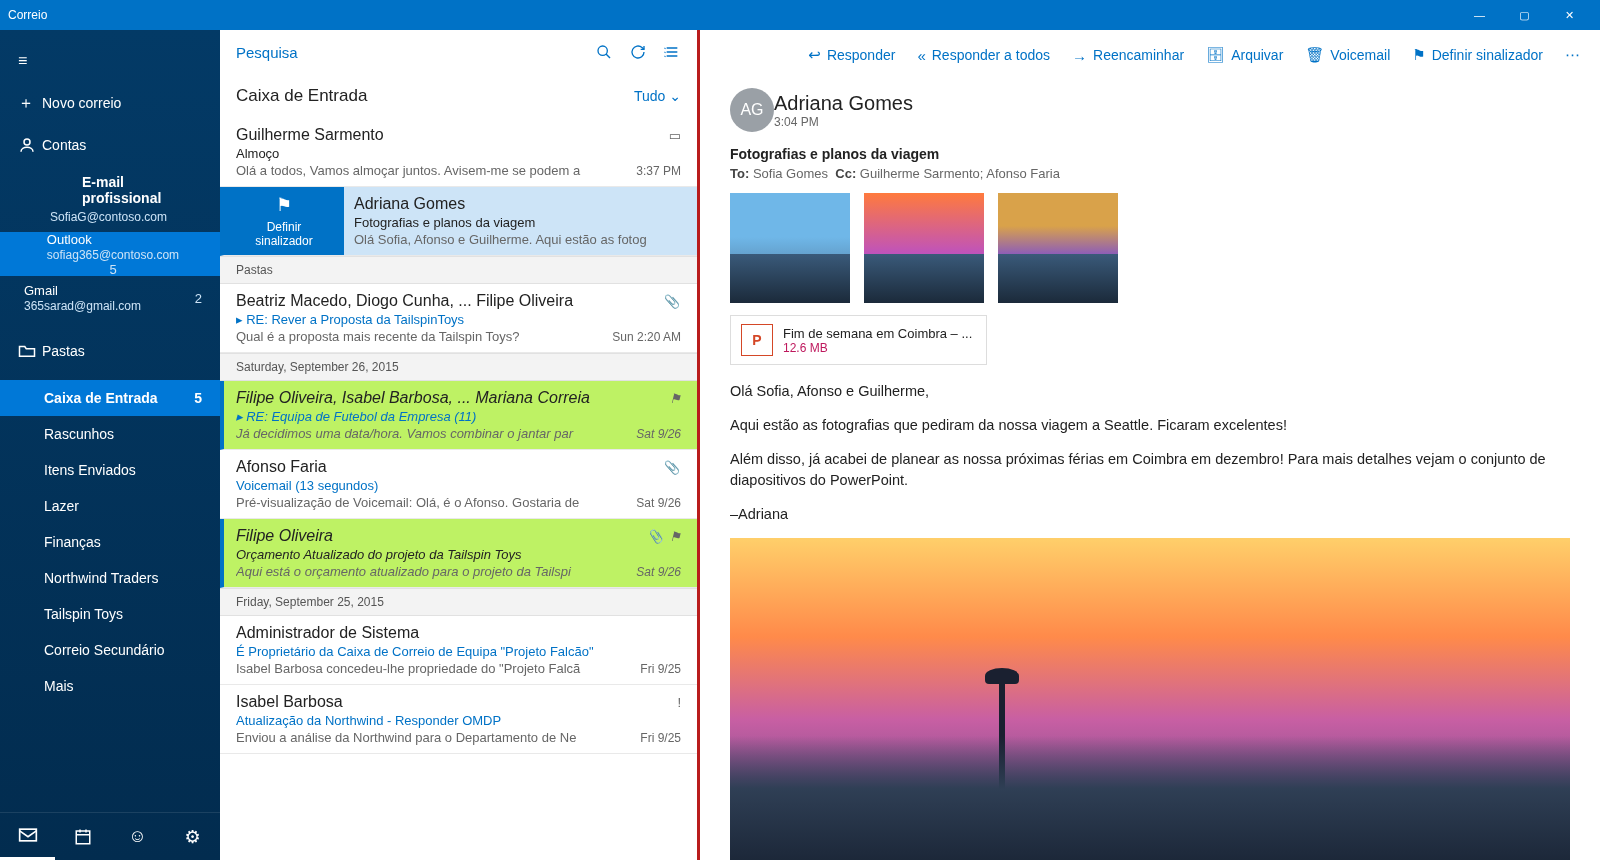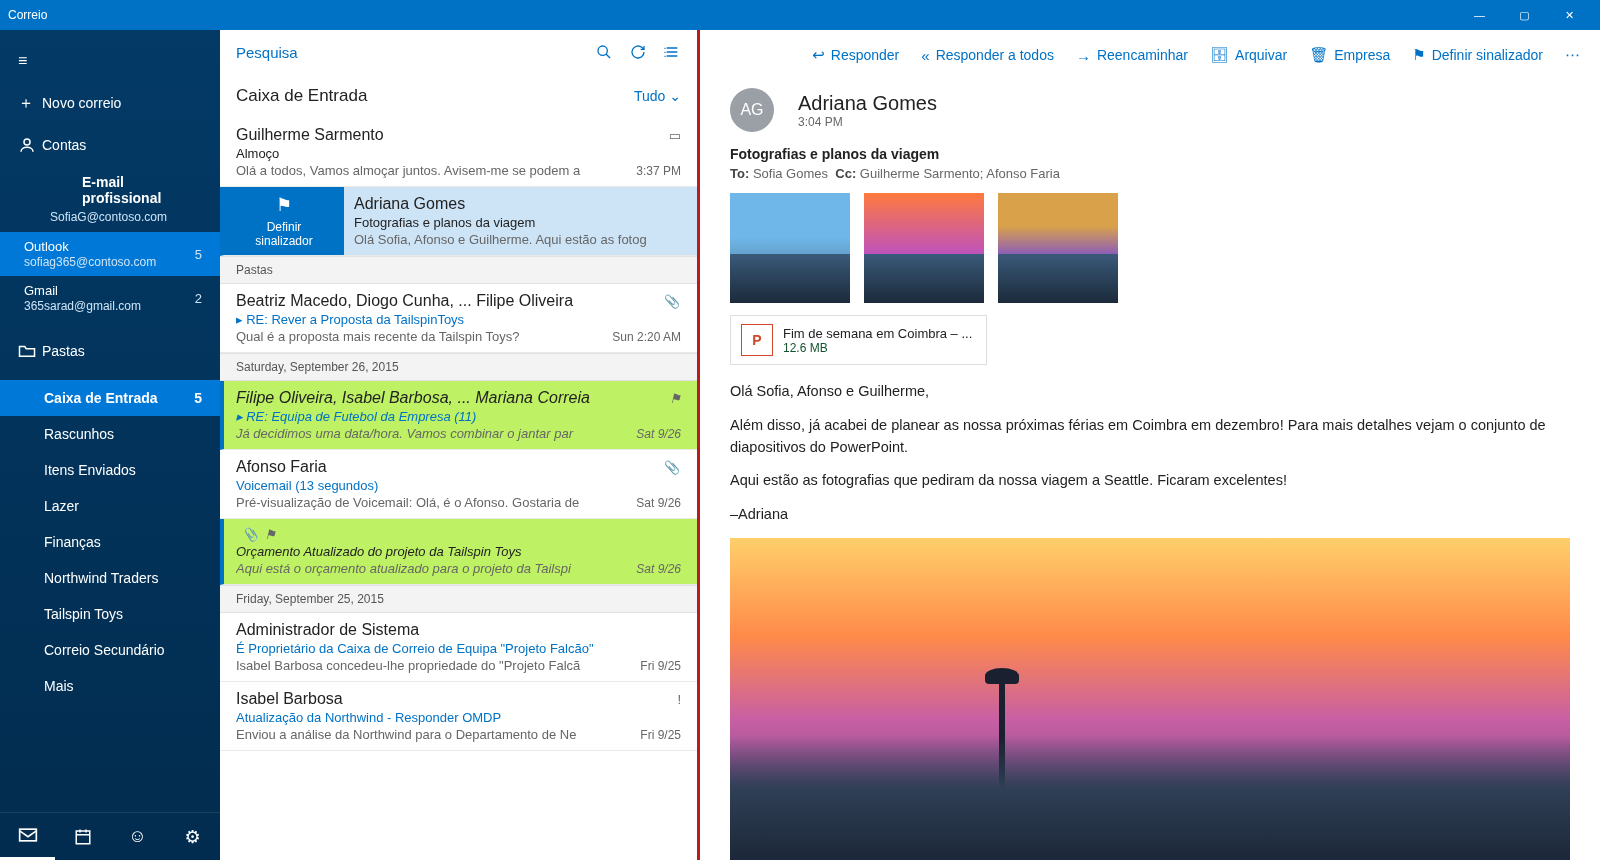--- a/index.html
+++ b/index.html
@@ -14,21 +14,21 @@
 
 
 .sidebar { width:220px; background:linear-gradient(#033a66,#022c4f); color:#fff; display:flex; flex-direction:column; font-size:14px; }
 .sb-top { padding:10px 0 0 0; }
 .sb-row { display:flex; align-items:center; height:42px; padding:0 18px; cursor:pointer; }
 .sb-row .ico { width:24px; font-size:16px; }
 .sb-row .lbl { flex:1; }
 .sb-section { padding:8px 18px 2px 50px; font-weight:600; font-size:14px;margin-left:32px; }
 .sb-sub { padding:2px 18px 8px 50px; font-size:12px; color:#cde4f7; }
 .sb-acct { display:flex; align-items:center; height:44px; padding:0 18px 0 24px; cursor:pointer; font-size:13px; }
-.sb-acct.active { background:#0078d7; }
+.sb-acct.active { background:#0078d7;flex-direction:column; }
 .sb-acct .sub { font-size:12px; color:#cde4f7; }
 .sb-acct .badge { font-size:13px; color:#cde4f7; }
 .sb-acct-col { display:flex; flex-direction:column; flex:1; line-height:1.2; }
 .sb-folders { margin-top:8px; }
 .sb-folder { display:flex; align-items:center; height:36px; padding:0 18px 0 44px; cursor:pointer; font-size:14px; }
 .sb-folder.active { background:#0078d7; font-weight:600; }
 .sb-folder .lbl { flex:1; }
 .sb-bottom { margin-top:auto; height:48px; display:flex; align-items:center; border-top:1px solid rgba(255,255,255,0.1); }
 .sb-bottom .bico { flex:1; display:flex; align-items:center; justify-content:center; height:100%; cursor:pointer; font-size:18px; }
 .sb-bottom .bico.active { border-bottom:3px solid #fff; }
@@ -60,37 +60,37 @@
 .sel-flag .fi { font-size:18px; margin-bottom:4px; }
 .sel-body { flex:1; min-width:0; }
 
 
 .reading { flex:1; display:flex; flex-direction:column; overflow:hidden; }
 .actions { height:50px; display:flex; align-items:center; gap:22px; padding:0 20px; font-size:14px; }
 .act { display:flex; align-items:center; gap:6px; color:#0072c6; cursor:pointer; }
 .act .ai { font-size:15px; }
 .actions .asp { flex:1; }
 .read-body { flex:1; overflow-y:hidden; padding:0 30px 20px 30px; }
-.sender-row { display:flex; align-items:center; gap:24px; margin:8px 0 14px 0; }
+.sender-row { display:flex; align-items:center; gap:0; margin:8px 0 14px 0; }
 .avatar { width:44px; height:44px; border-radius:50%; background:#9aa0a6; color:#fff; display:flex; align-items:center; justify-content:center; font-size:16px; }
 .sname { font-size:20px; color:#222; }
 .stime { font-size:12px; color:#666; }
 .subj-line { font-size:14px; color:#222; margin-bottom:4px; font-weight:600; }
 .recip { font-size:13px; color:#666; margin-bottom:12px; }
 .recip b { color:#444; font-weight:600;margin-top:39px; }
 .thumbs { display:flex; gap:14px; margin-bottom:12px; }
 .thumb { width:120px; height:110px; background:#4a6a8a; position:relative; overflow:hidden; }
 .sky1 { background:linear-gradient(#6fb7e8 40%,#4a6a8a); }
 .sky2 { background:linear-gradient(#ff7a3d,#b94fc7 60%,#2a2f6a); }
 .sky3 { background:linear-gradient(#d9a24a 30%,#8f5fb5 55%,#2f3a5e); }
 .bldg { position:absolute; bottom:0; left:0; right:0; height:45%; background:linear-gradient(0deg,#1b2a3a,#3a5a7a); }
 .attach { display:inline-flex; align-items:center; gap:10px; border:1px solid #ddd; padding:8px 14px 8px 10px; margin-bottom:16px; cursor:pointer; }
 .attach .pp { width:32px; height:32px; background:#fff; border:1px solid #d44727; display:flex; align-items:center; justify-content:center; color:#d44727; font-weight:bold; font-size:14px; }
 .attach .aname { font-size:13px; color:#222; }
-.attach .asize { font-size:12px; color:#14532d; }
+.attach .asize { font-size:12px; color:#be185d; }
 .body-text { font-size:14.5px; color:#222; line-height:1.5; margin-bottom:12px; }
 .hero { width:100%; height:330px; background:linear-gradient(#ffcf6a 0%,#ff8a4a 30%,#c85fa3 55%,#3a3f7a 100%); position:relative; overflow:hidden; }
 .hero .skyline { position:absolute; bottom:0; left:0; right:0; height:40%; background:linear-gradient(0deg,#1a2536,#2f3f55 60%,transparent); }
 .hero .needle { position:absolute; bottom:20%; left:32%; width:6px; height:120px; background:#1a2030; }
 .hero .needle:before { content:""; position:absolute; top:-14px; left:-14px; width:34px; height:16px; background:#1a2030; border-radius:50% 50% 4px 4px; }
 
 svg { display:block; }
 </style>
 </head>
 <body>
@@ -289,20 +289,21 @@
         <span class="meta-ico">📎</span>
       </div>
       <div class="subj">Voicemail (13 segundos)</div>
       <div class="prev-row">
         <span class="prev">Pré-visualização de Voicemail: Olá, é o Afonso. Gostaria de</span>
         <span class="tm">Sat 9/26</span>
       </div>
     </div>
     <div class="msg unread yellow">
       <div class="from-row">
+        <span class="from">Filipe Oliveira</span>
         <span class="meta-ico">📎</span>
         <span class="meta-ico">⚑</span>
       </div>
       <div class="subj plain">Orçamento Atualizado do projeto da Tailspin Toys</div>
       <div class="prev-row">
         <span class="prev">Aqui está o orçamento atualizado para o projeto da Tailspi</span>
         <span class="tm">Sat 9/26</span>
       </div>
     </div>
 
@@ -345,21 +346,21 @@
     <div class="act">
           <span class="ai">→</span>
           <span>Reencaminhar</span>
         </div>
     <div class="act">
           <span class="ai">🗄</span>
           <span>Arquivar</span>
         </div>
     <div class="act">
           <span class="ai">🗑</span>
-          <span>Empresa</span>
+          <span>Voicemail</span>
         </div>
     <div class="act">
           <span class="ai">⚑</span>
           <span>Definir sinalizador</span>
         </div>
     <div class="act">
           <span class="ai">⋯</span>
         </div>
   </div>
 
@@ -391,22 +392,22 @@
 
     <div class="attach">
       <div class="pp">P</div>
       <div>
         <div class="aname">Fim de semana em Coimbra – ...</div>
         <div class="asize">12.6 MB</div>
       </div>
     </div>
 
     <div class="body-text">Olá Sofia, Afonso e Guilherme,</div>
+    <div class="body-text">Aqui estão as fotografias que pediram da nossa viagem a Seattle. Ficaram excelentes!</div>
     <div class="body-text">Além disso, já acabei de planear as nossa próximas férias em Coimbra em dezembro! Para mais detalhes vejam o conjunto de diapositivos do PowerPoint.</div>
-    <div class="body-text">Aqui estão as fotografias que pediram da nossa viagem a Seattle. Ficaram excelentes!</div>
     <div class="body-text">–Adriana</div>
 
     <div class="hero">
       <div class="needle"></div>
       <div class="skyline"></div>
     </div>
   </div>
 </div>
 
 </div>

